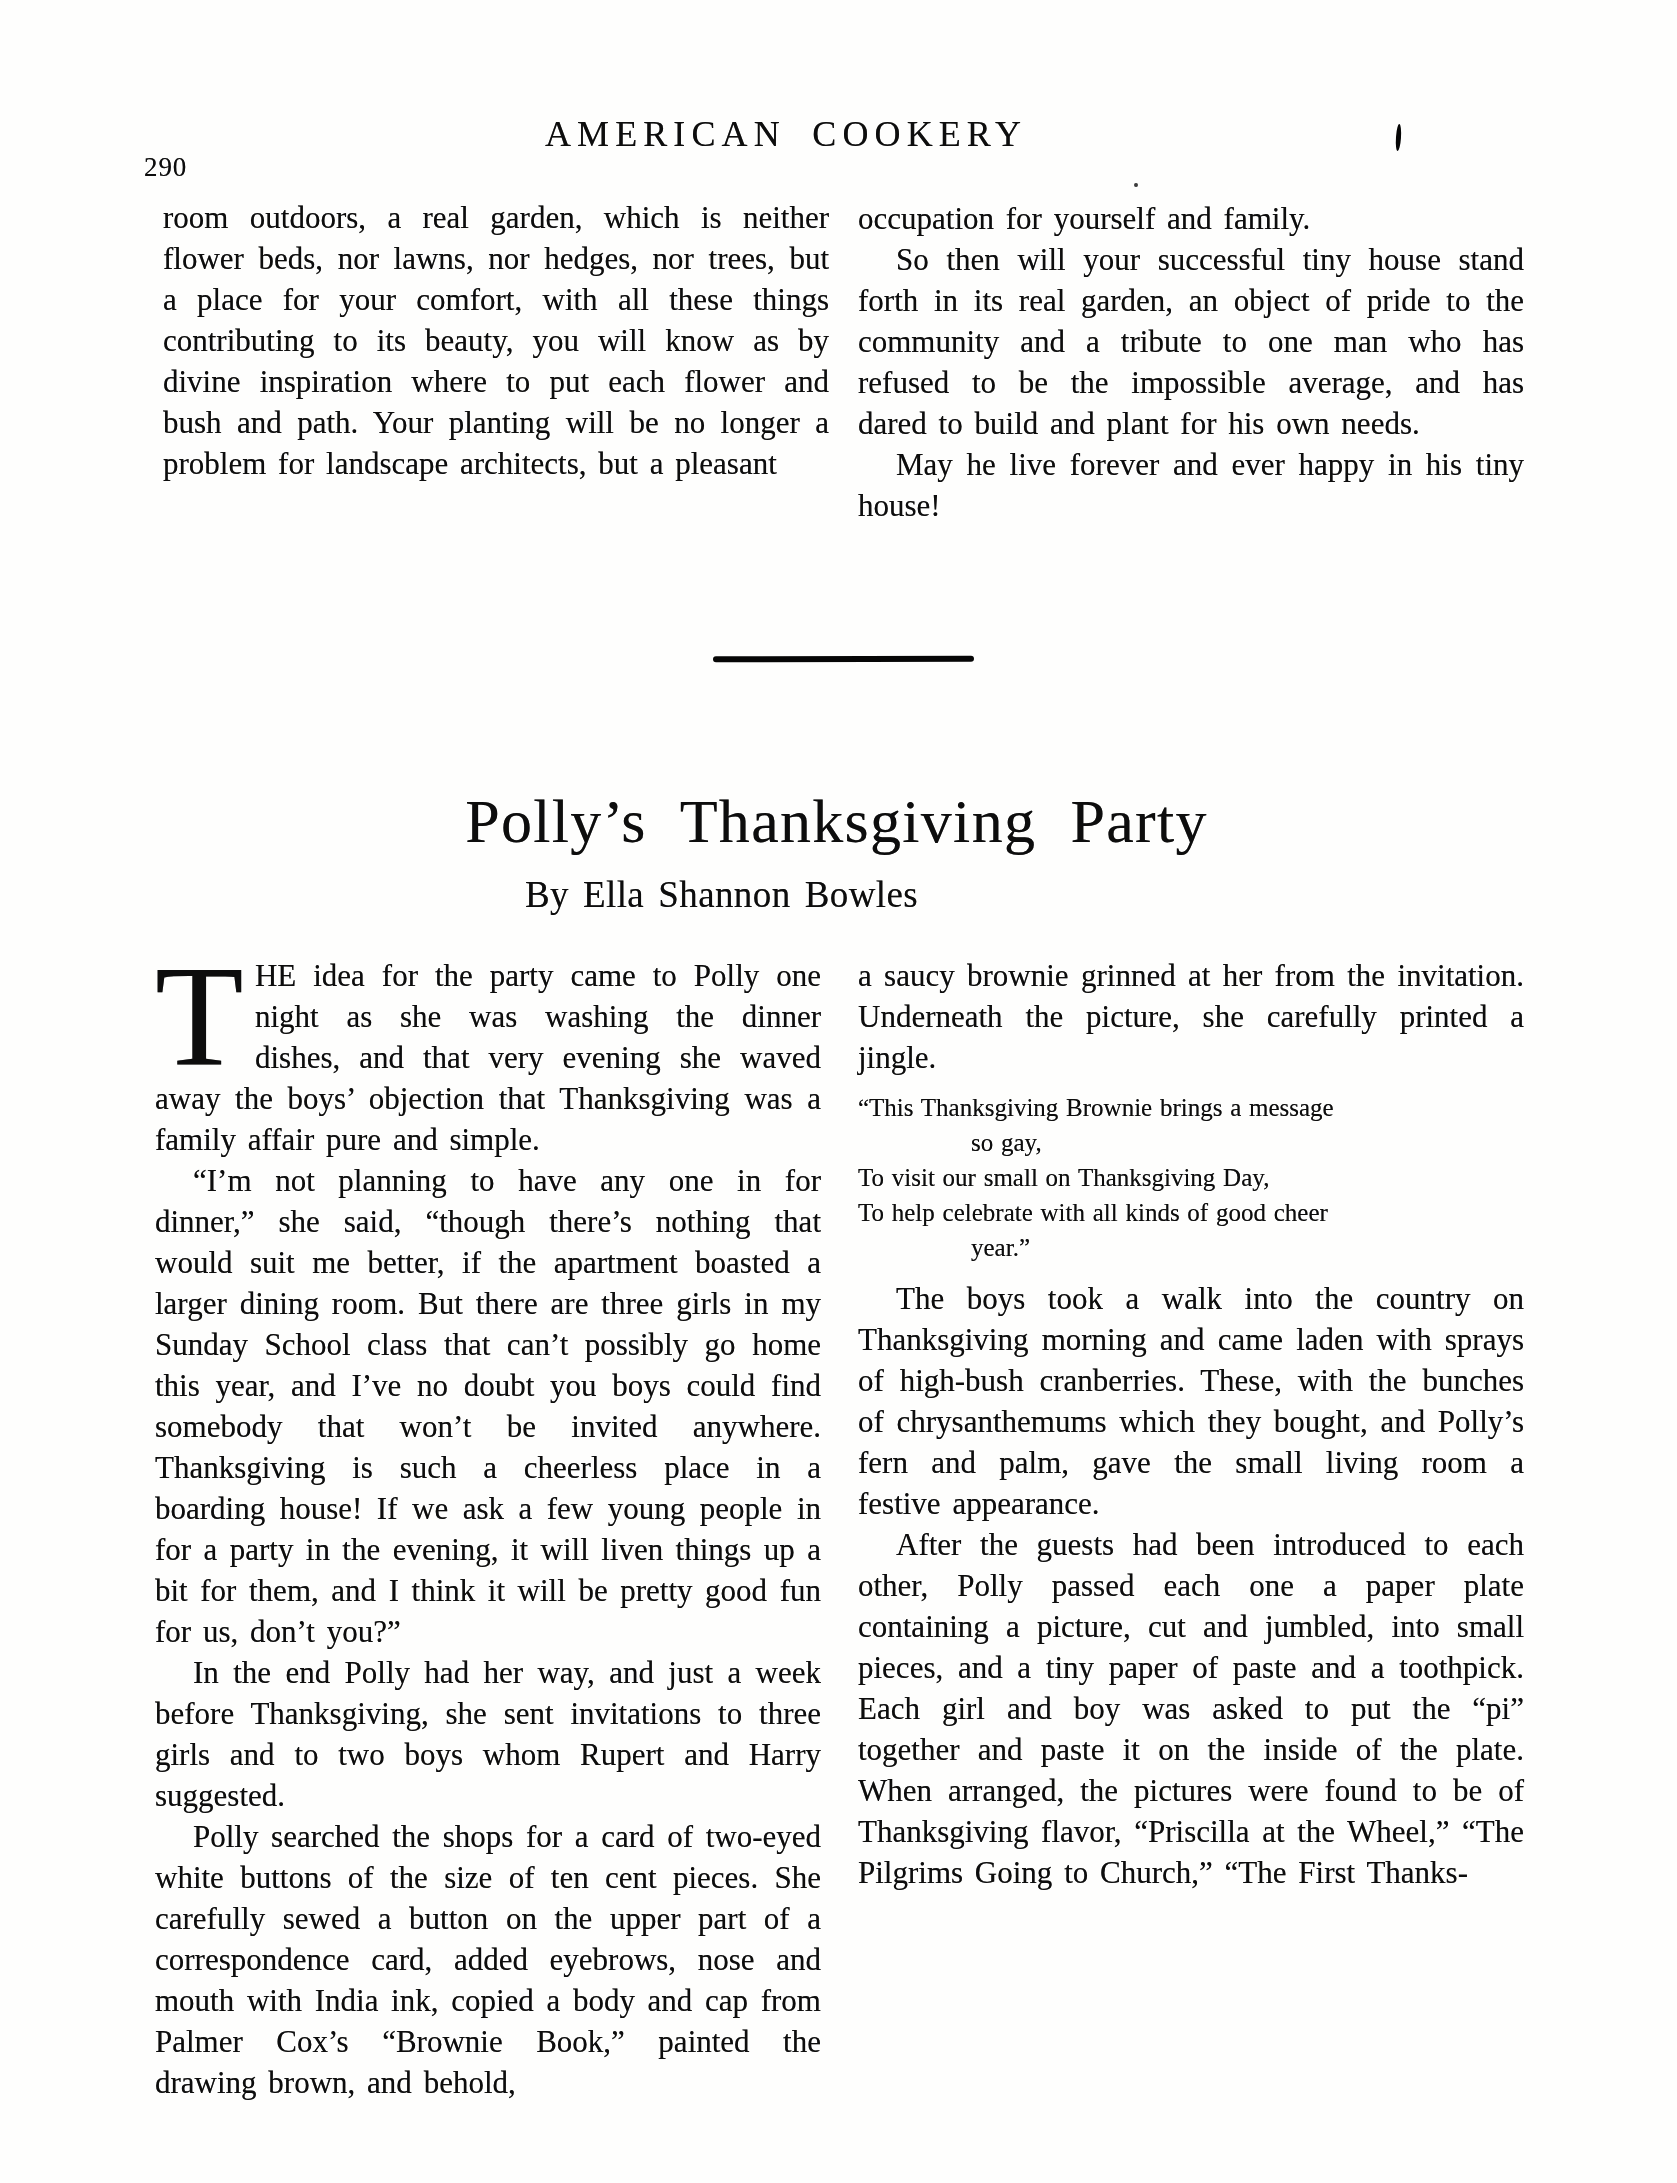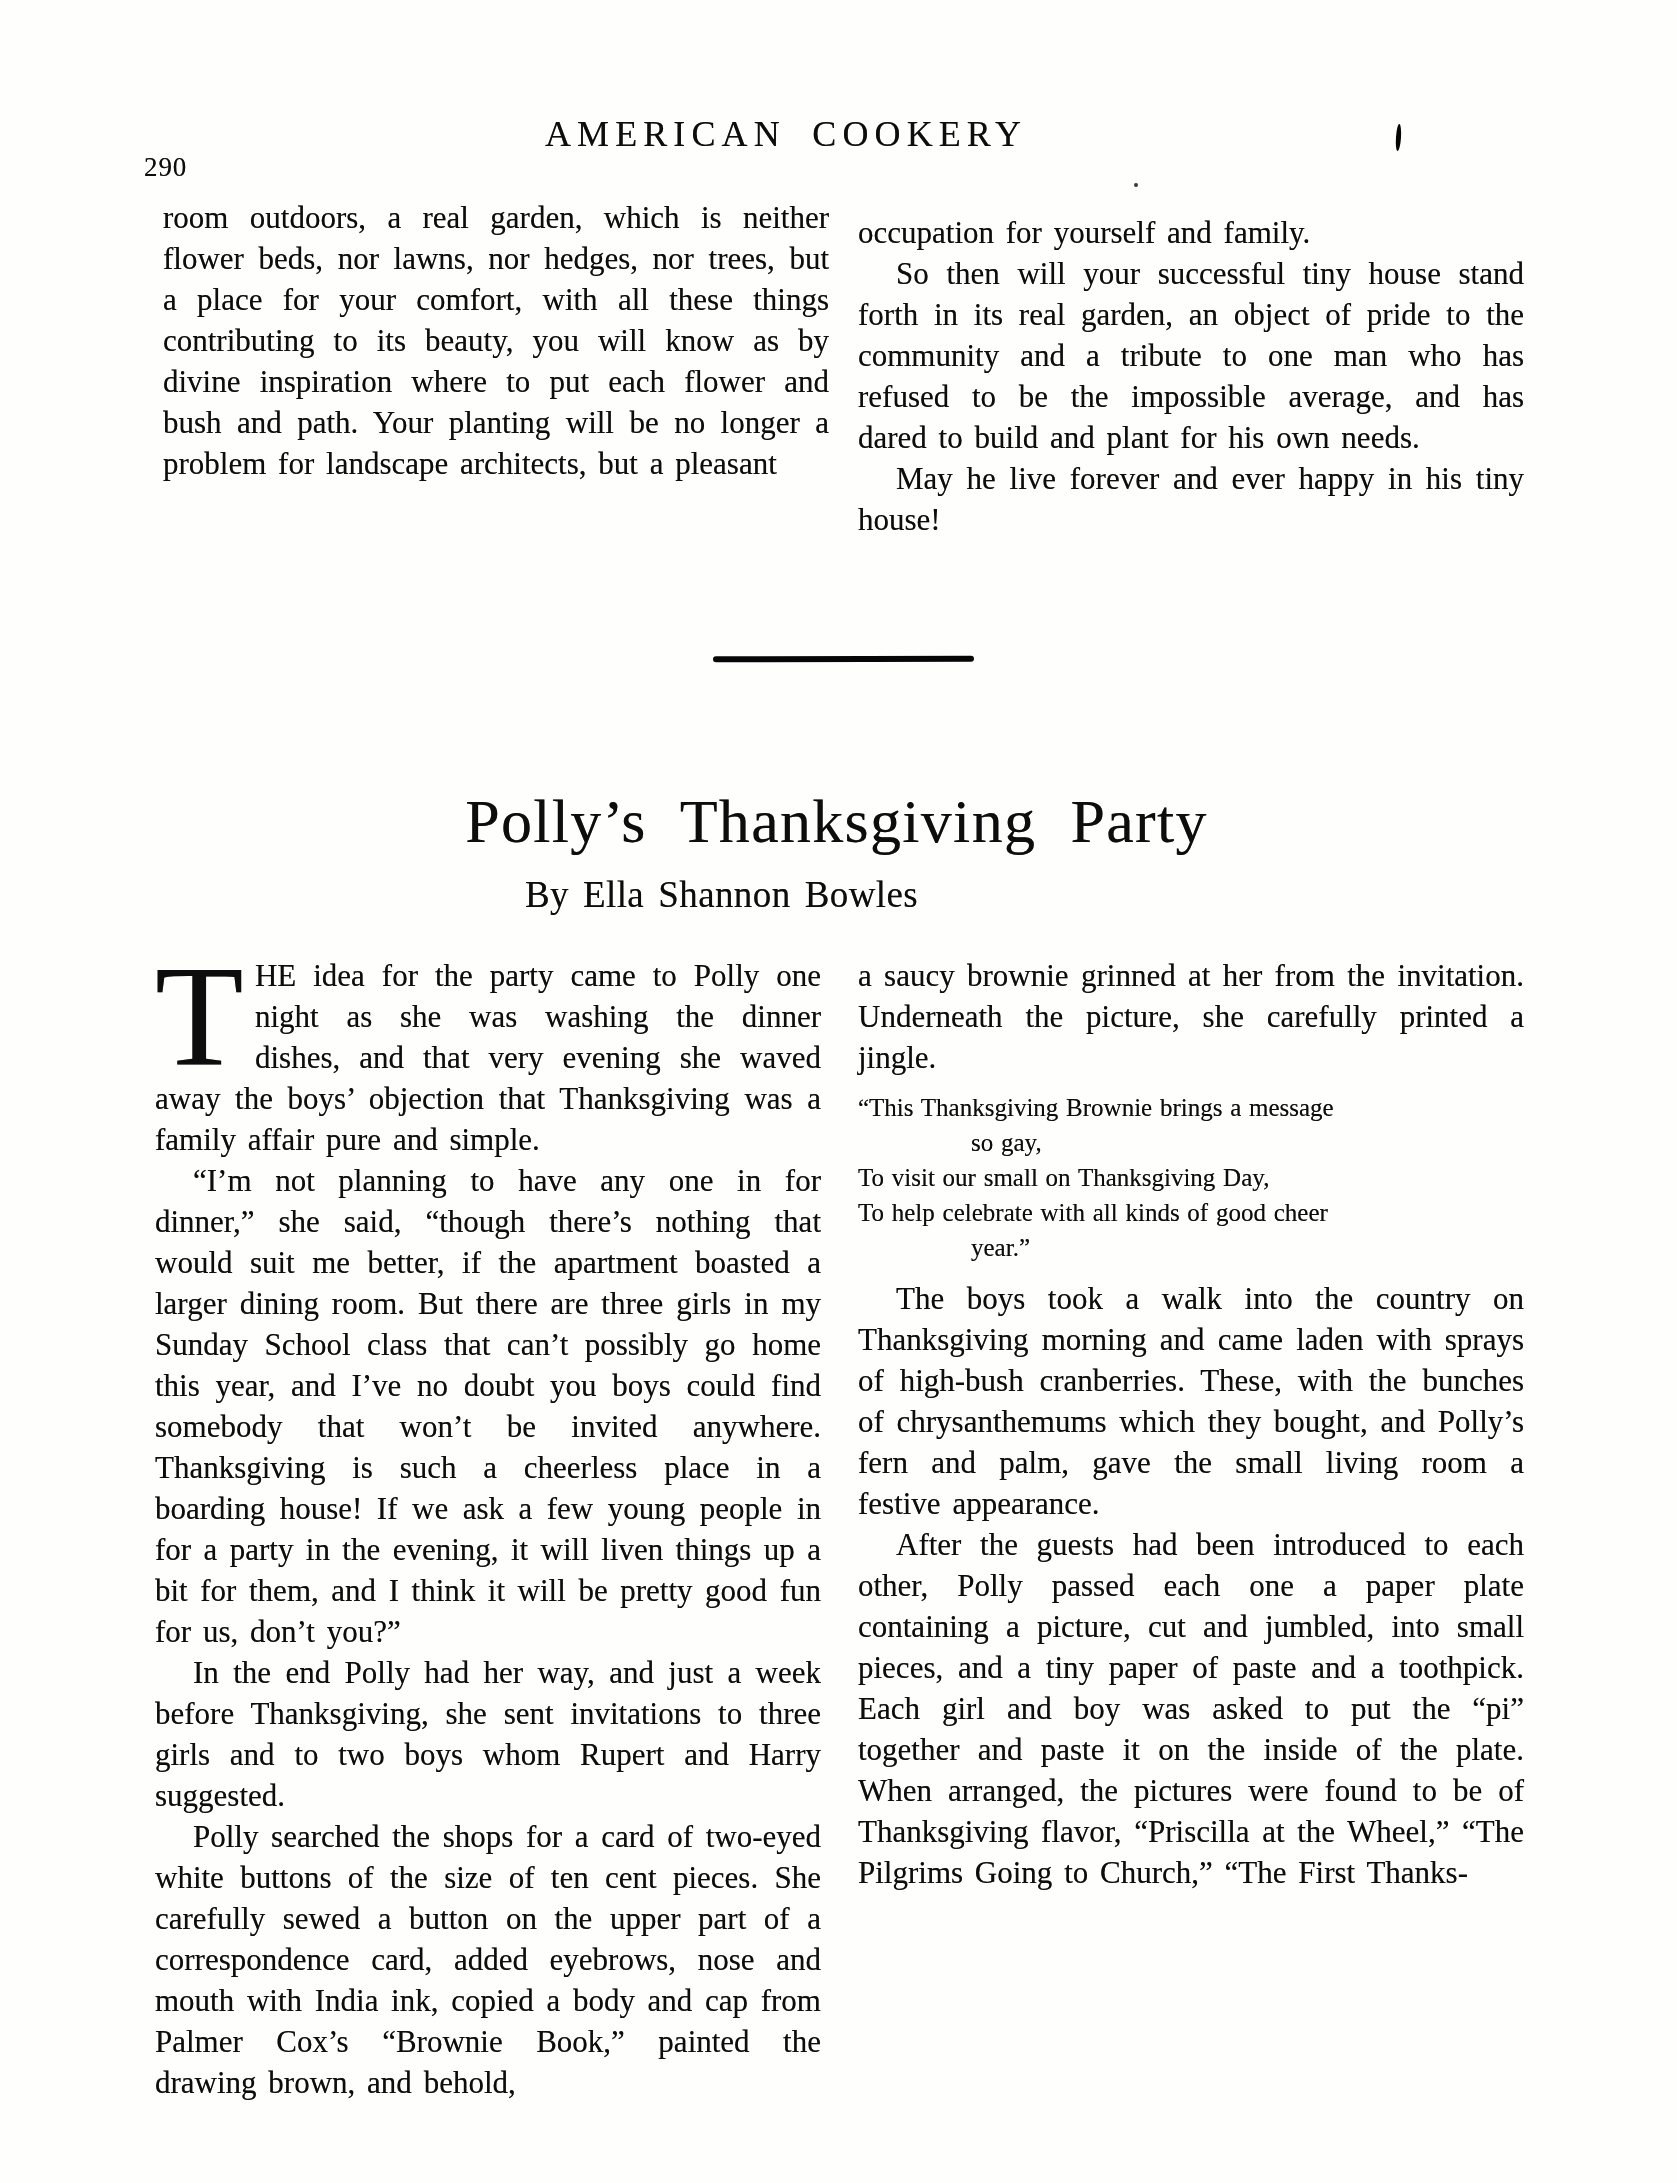--- a/index.html
+++ b/index.html
@@ -38,21 +38,21 @@
   
   .col {
     position:absolute; width:666px;
     font-size:31px; line-height:41px;
     text-align:justify; word-spacing:0.13em;
   }
   .col p { margin:0; text-indent:38px; }
   .col p.noindent { text-indent:0; }
 
   .col-top-left  { left:163px;  top:197px;font-family:Liberation Serif, serif; }
-  .col-top-right { left:858px; top:212px;font-family:Liberation Serif, serif; }
+  .col-top-right { left:858px; top:198px;font-family:Liberation Serif, serif; }
   .col-body-left  { left:155px;  top:955px; }
   .col-body-right { left:858px; top:955px; }
 
   
   .section-divider {
     position:absolute; left:713px; top:656px;
     width:261px; height:5.7px; background:#060606;
     border-radius:3.1px; transform:rotate(-0.15deg);
   }
 

